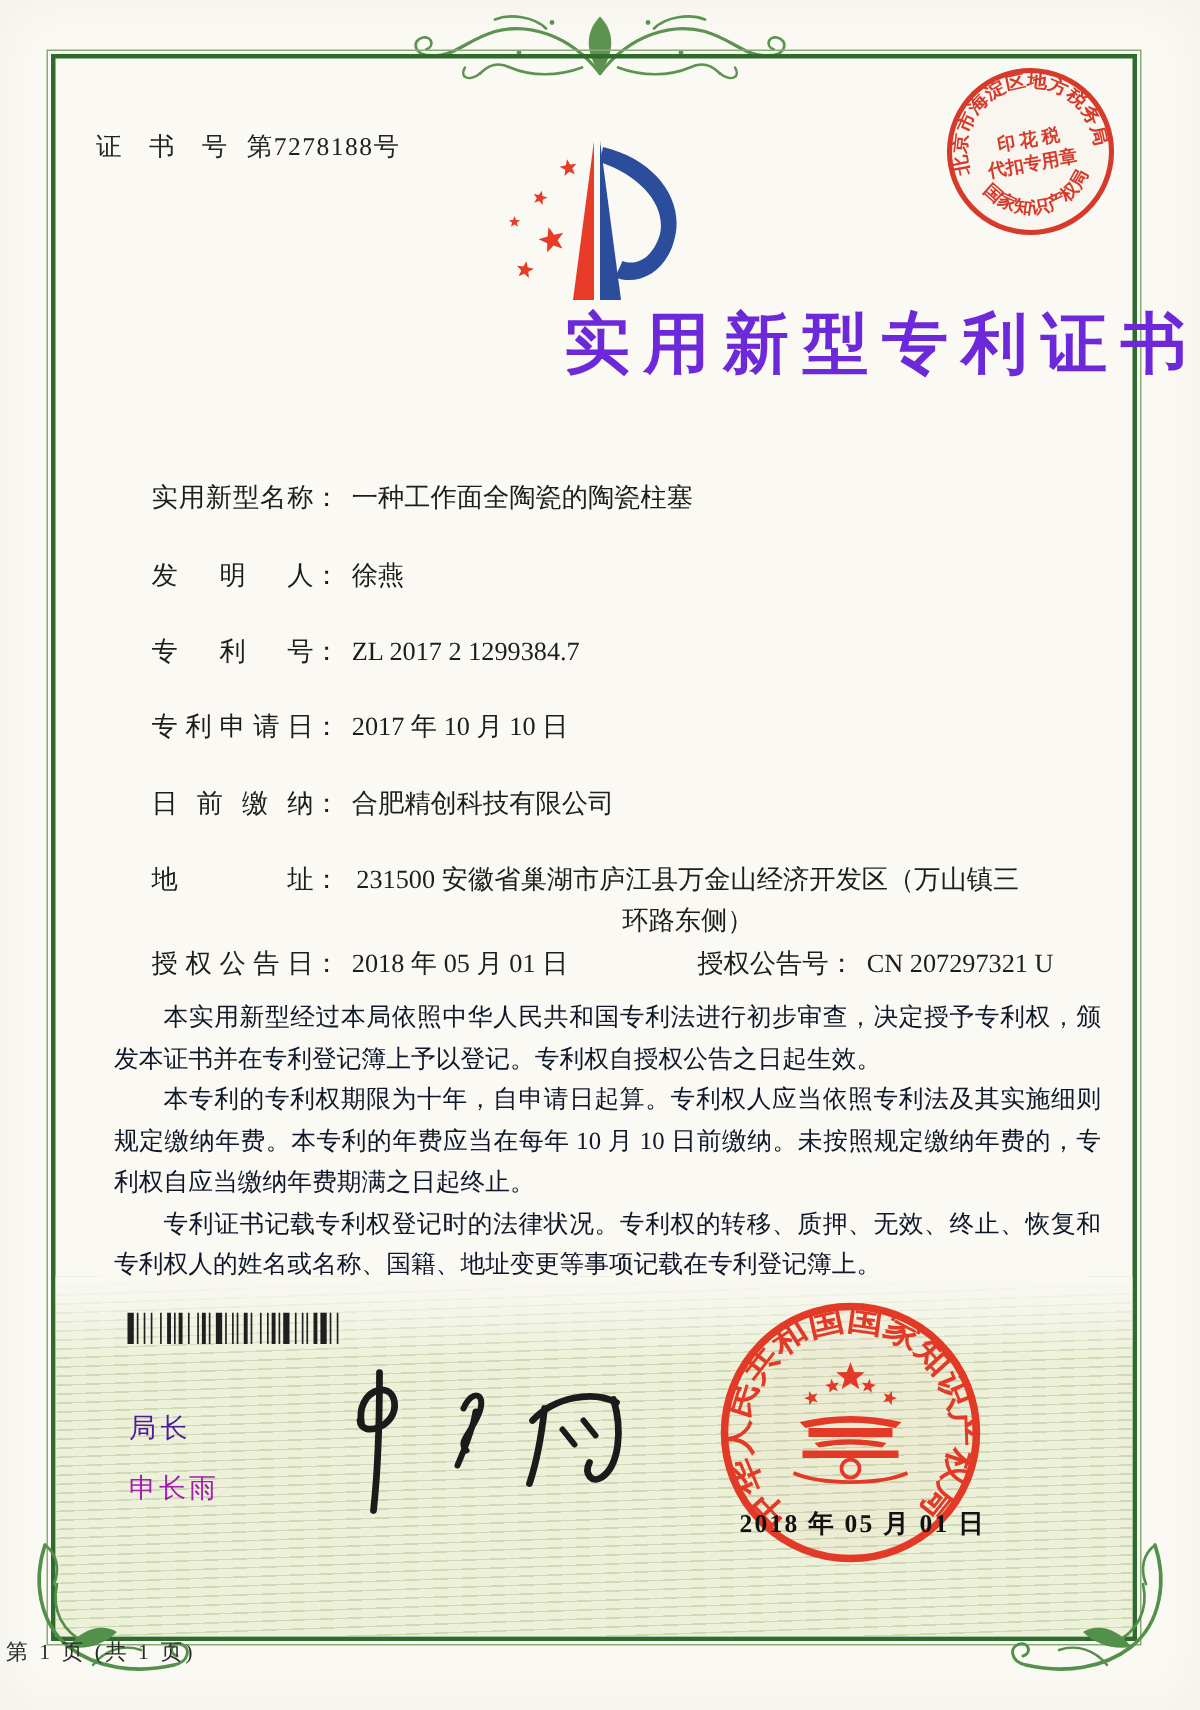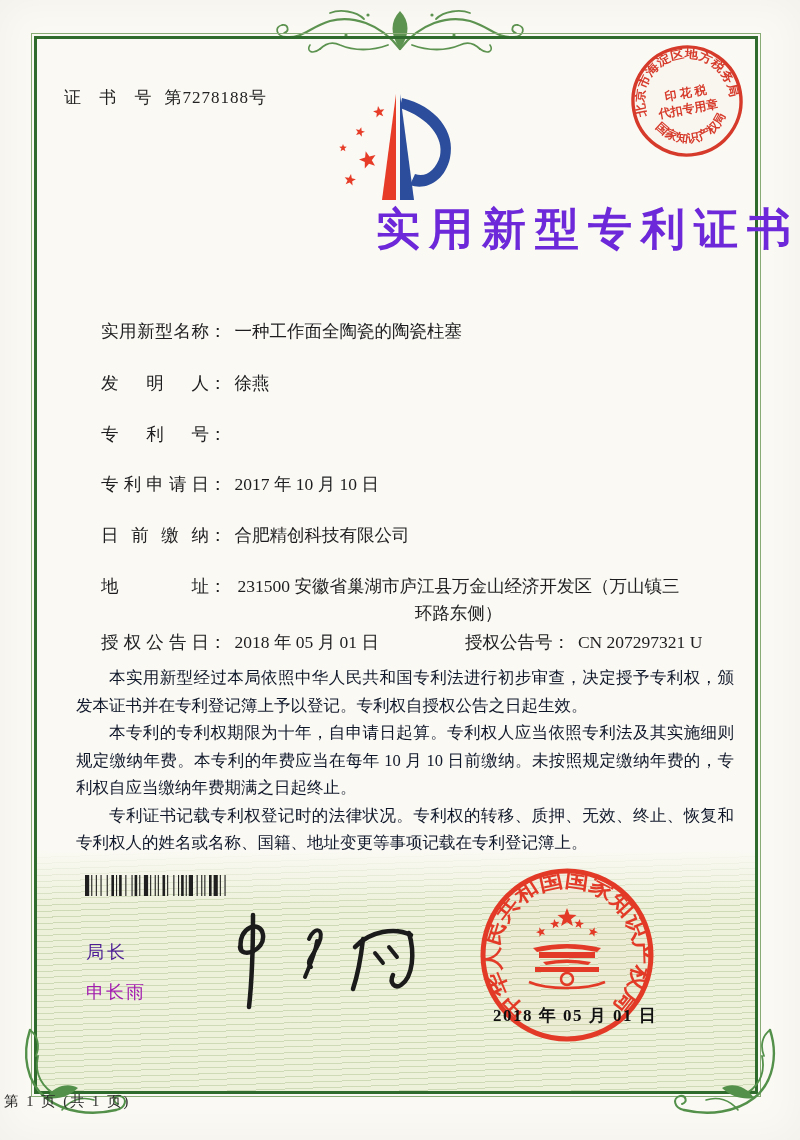--- a/index.html
+++ b/index.html
@@ -124,20 +124,21 @@
     <span class="val">一种工作面全陶瓷的陶瓷柱塞</span>
   </div>
   <div class="row" style="top:370px">
     <span class="lab">发明人</span>
       <span class="col">：</span>
     <span class="val">徐燕</span>
   </div>
   <div class="row" style="top:421px">
     <span class="lab">专利号</span>
       <span class="col">：</span>
+    <span class="val">ZL 2017 2 1299384.7</span>
   </div>
   <div class="row" style="top:471px">
     <span class="lab">专利申请日</span>
       <span class="col">：</span>
     <span class="val">2017 年 10 月 10 日</span>
   </div>
   <div class="row" style="top:522px">
     <span class="lab">日前缴纳</span>
       <span class="col">：</span>
     <span class="val">合肥精创科技有限公司</span>

